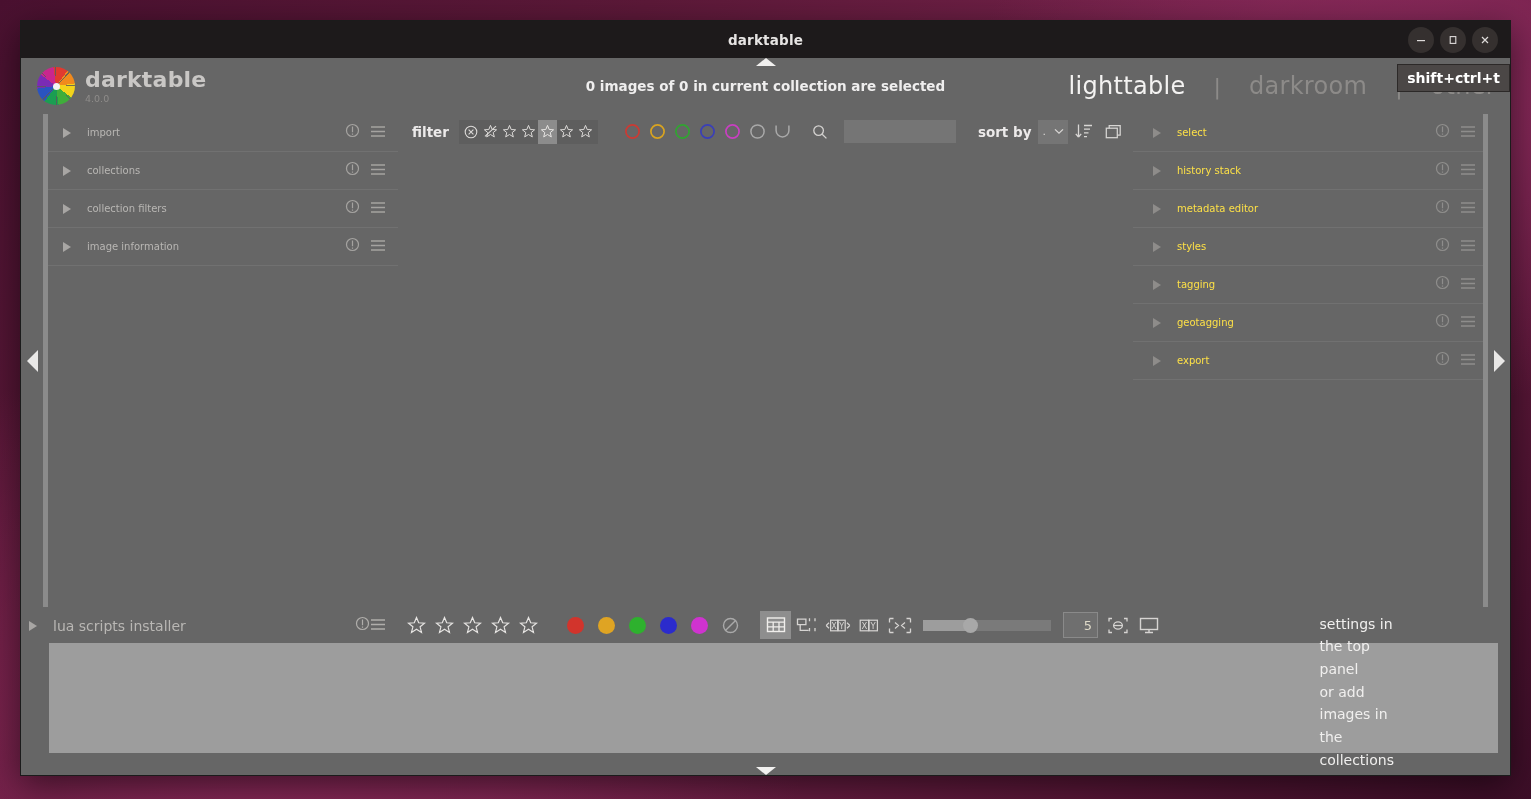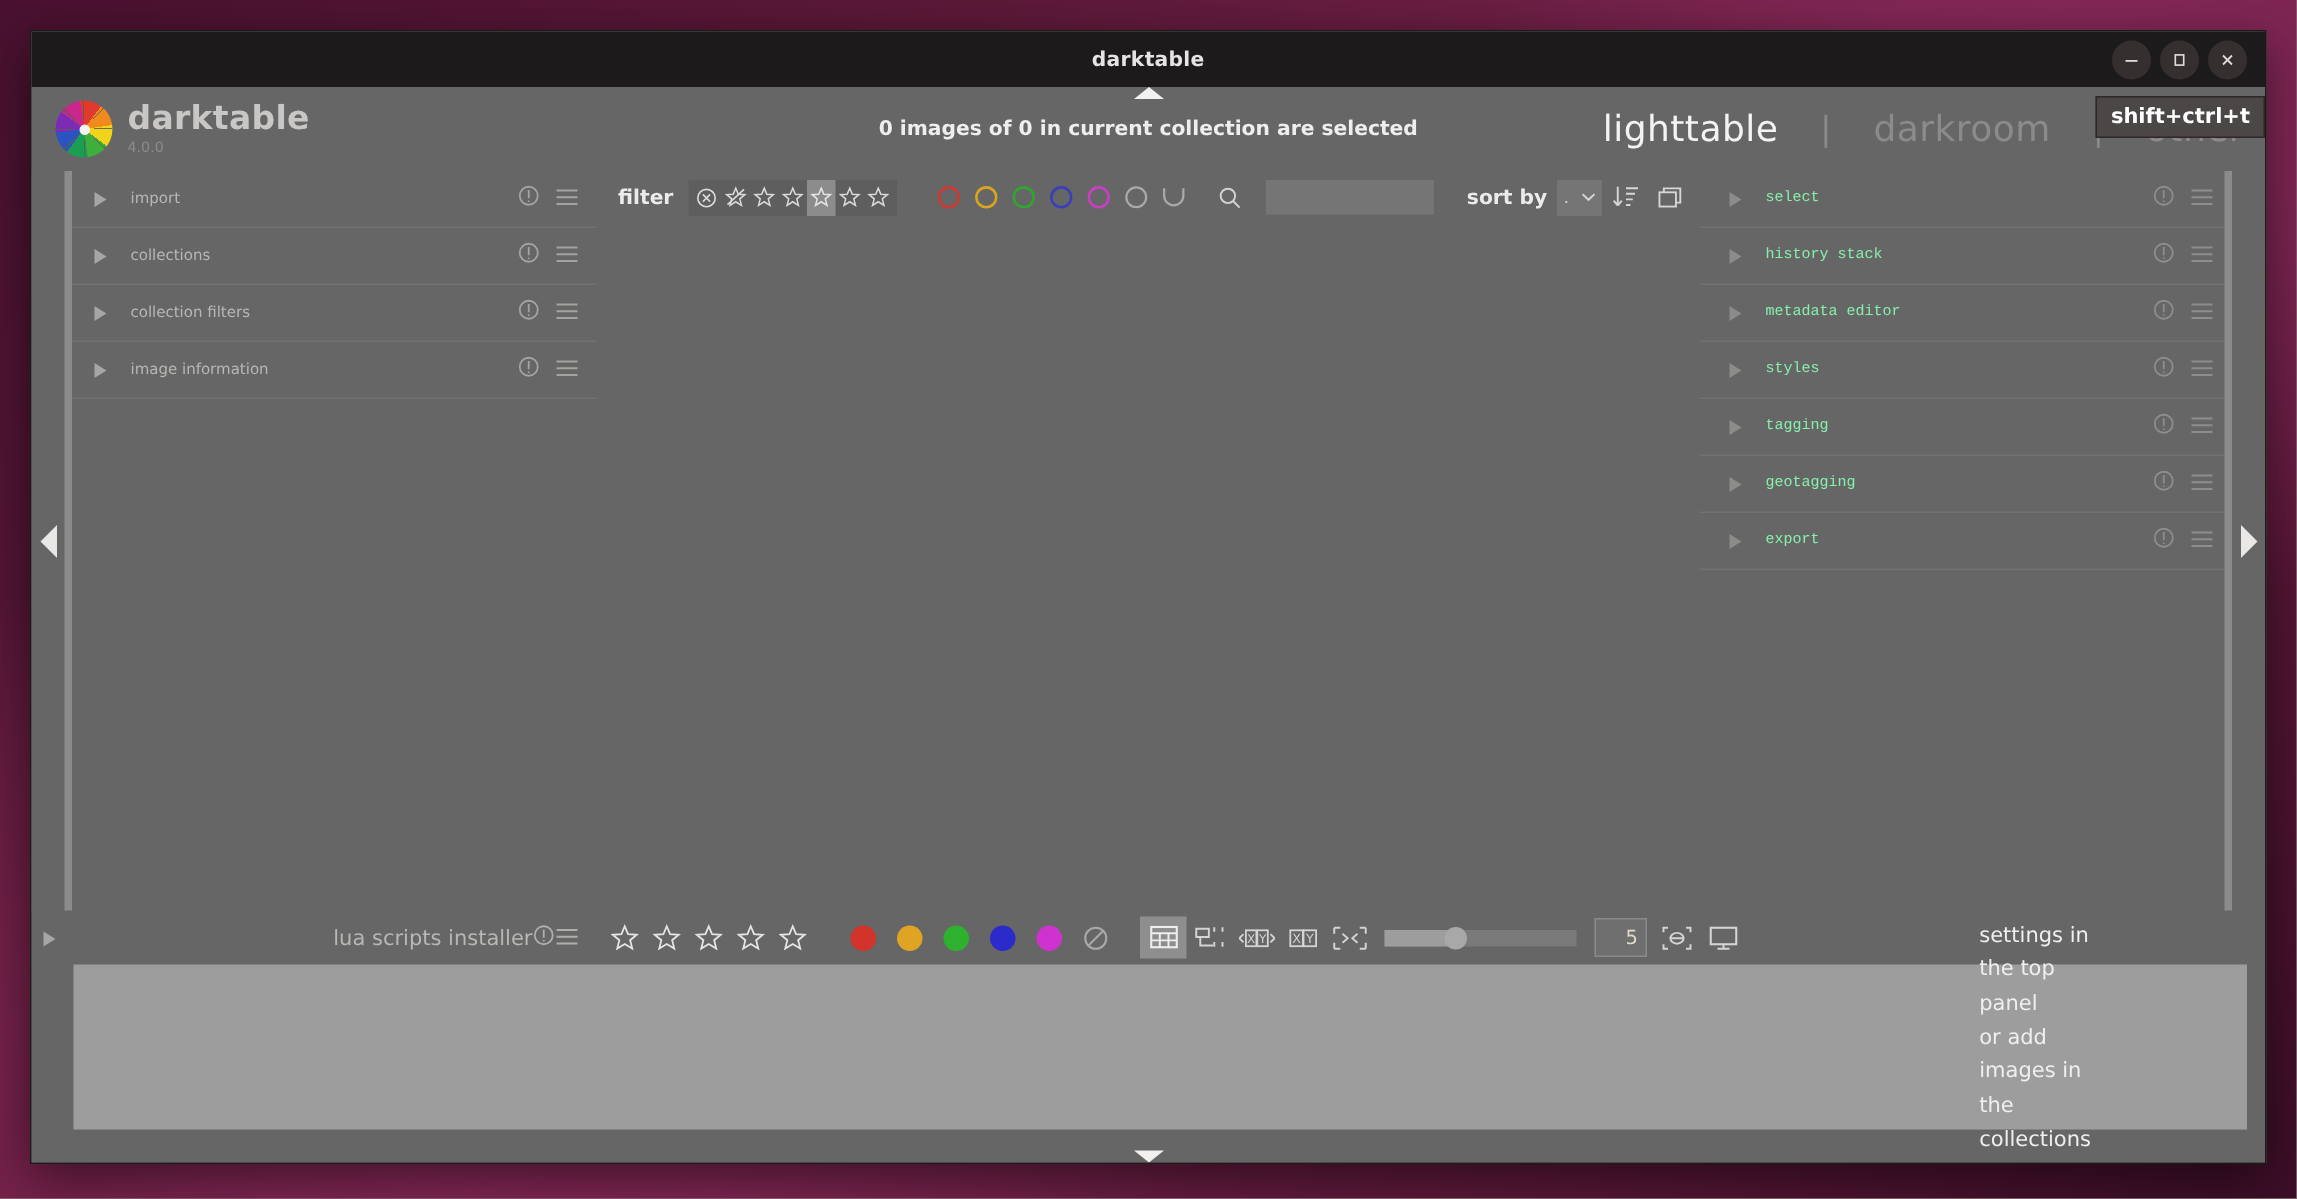--- a/index.html
+++ b/index.html
@@ -90,21 +90,21 @@
   .sb-scroll.right { right:0; }
 
   .mods { flex:1 1 auto; }
   .mod { height:38px; display:flex; align-items:center; border-bottom:1px solid #717171;
     padding:0 12px 0 20px; gap:0; }
   .mod .arrow { width:0; height:0; border-top:5.5px solid transparent; border-bottom:5.5px solid transparent;
     border-left:8px solid #a8a6a4; margin-right:16px; flex:0 0 auto; }
   .mod .lbl { color:#b9b7b4; font-size:10px; flex:1 1 auto; }
   .mod .ic { margin-left:10px; opacity:.85; }
   .mod.dim .arrow { border-left-color:#8e8c8a; }
-  .mod.dim .lbl { color:#86efac;font-family:Liberation Mono, monospace; }
+  .mod.dim .lbl { color:#fde047; }
   .mod.dim .ic { opacity:.55; }
 
   .mod-foot { height:38px; display:flex; align-items:center; padding:0 12px 0 8px;
     border-top:1px solid #717171; }
   .mod-foot .arrow { width:0; height:0; border-top:5.5px solid transparent; border-bottom:5.5px solid transparent;
     border-left:8px solid #a8a6a4; margin-right:16px; }
   .mod-foot .lbl { color:#b9b7b4; font-size:14px; }
 
   
   #center { flex:1 1 auto; display:flex; flex-direction:row; min-width:0; background:#666666; }
@@ -539,21 +539,21 @@
     <div class="edge">
       <div class="tri tri-r"></div>
     </div>
 
   </div>
 
   <div style="display:flex;align-items:center;background:#666666;flex:0 0 auto;height:36px;">
 
     <div style="width:377px;flex:0 0 auto;" class="mod-foot">
       <span class="arrow"></span>
-      <span class="lbl" style="flex:1 1 auto;text-align:right;">lua scripts installer</span>
+      <span class="lbl" style="flex:1 1 auto;">lua scripts installer</span>
       <span class="ic">
         <svg width="15" height="15" viewBox="0 0 15 15">
             <circle cx="7.5" cy="7.5" r="6" fill="none" stroke="#b0aeab" stroke-width="1.2"></circle>
             <path d="M7.5 3.6 V9.2 M7.5 10.6 v1.1" stroke="#b0aeab" stroke-width="1.2"></path>
           </svg></span>
       <span class="ic">
         <svg width="16" height="13" viewBox="0 0 16 13">
             <path d="M1 2h14M1 6.5h14M1 11h14" stroke="#b0aeab" stroke-width="1.3"></path>
           </svg></span>
     </div>

